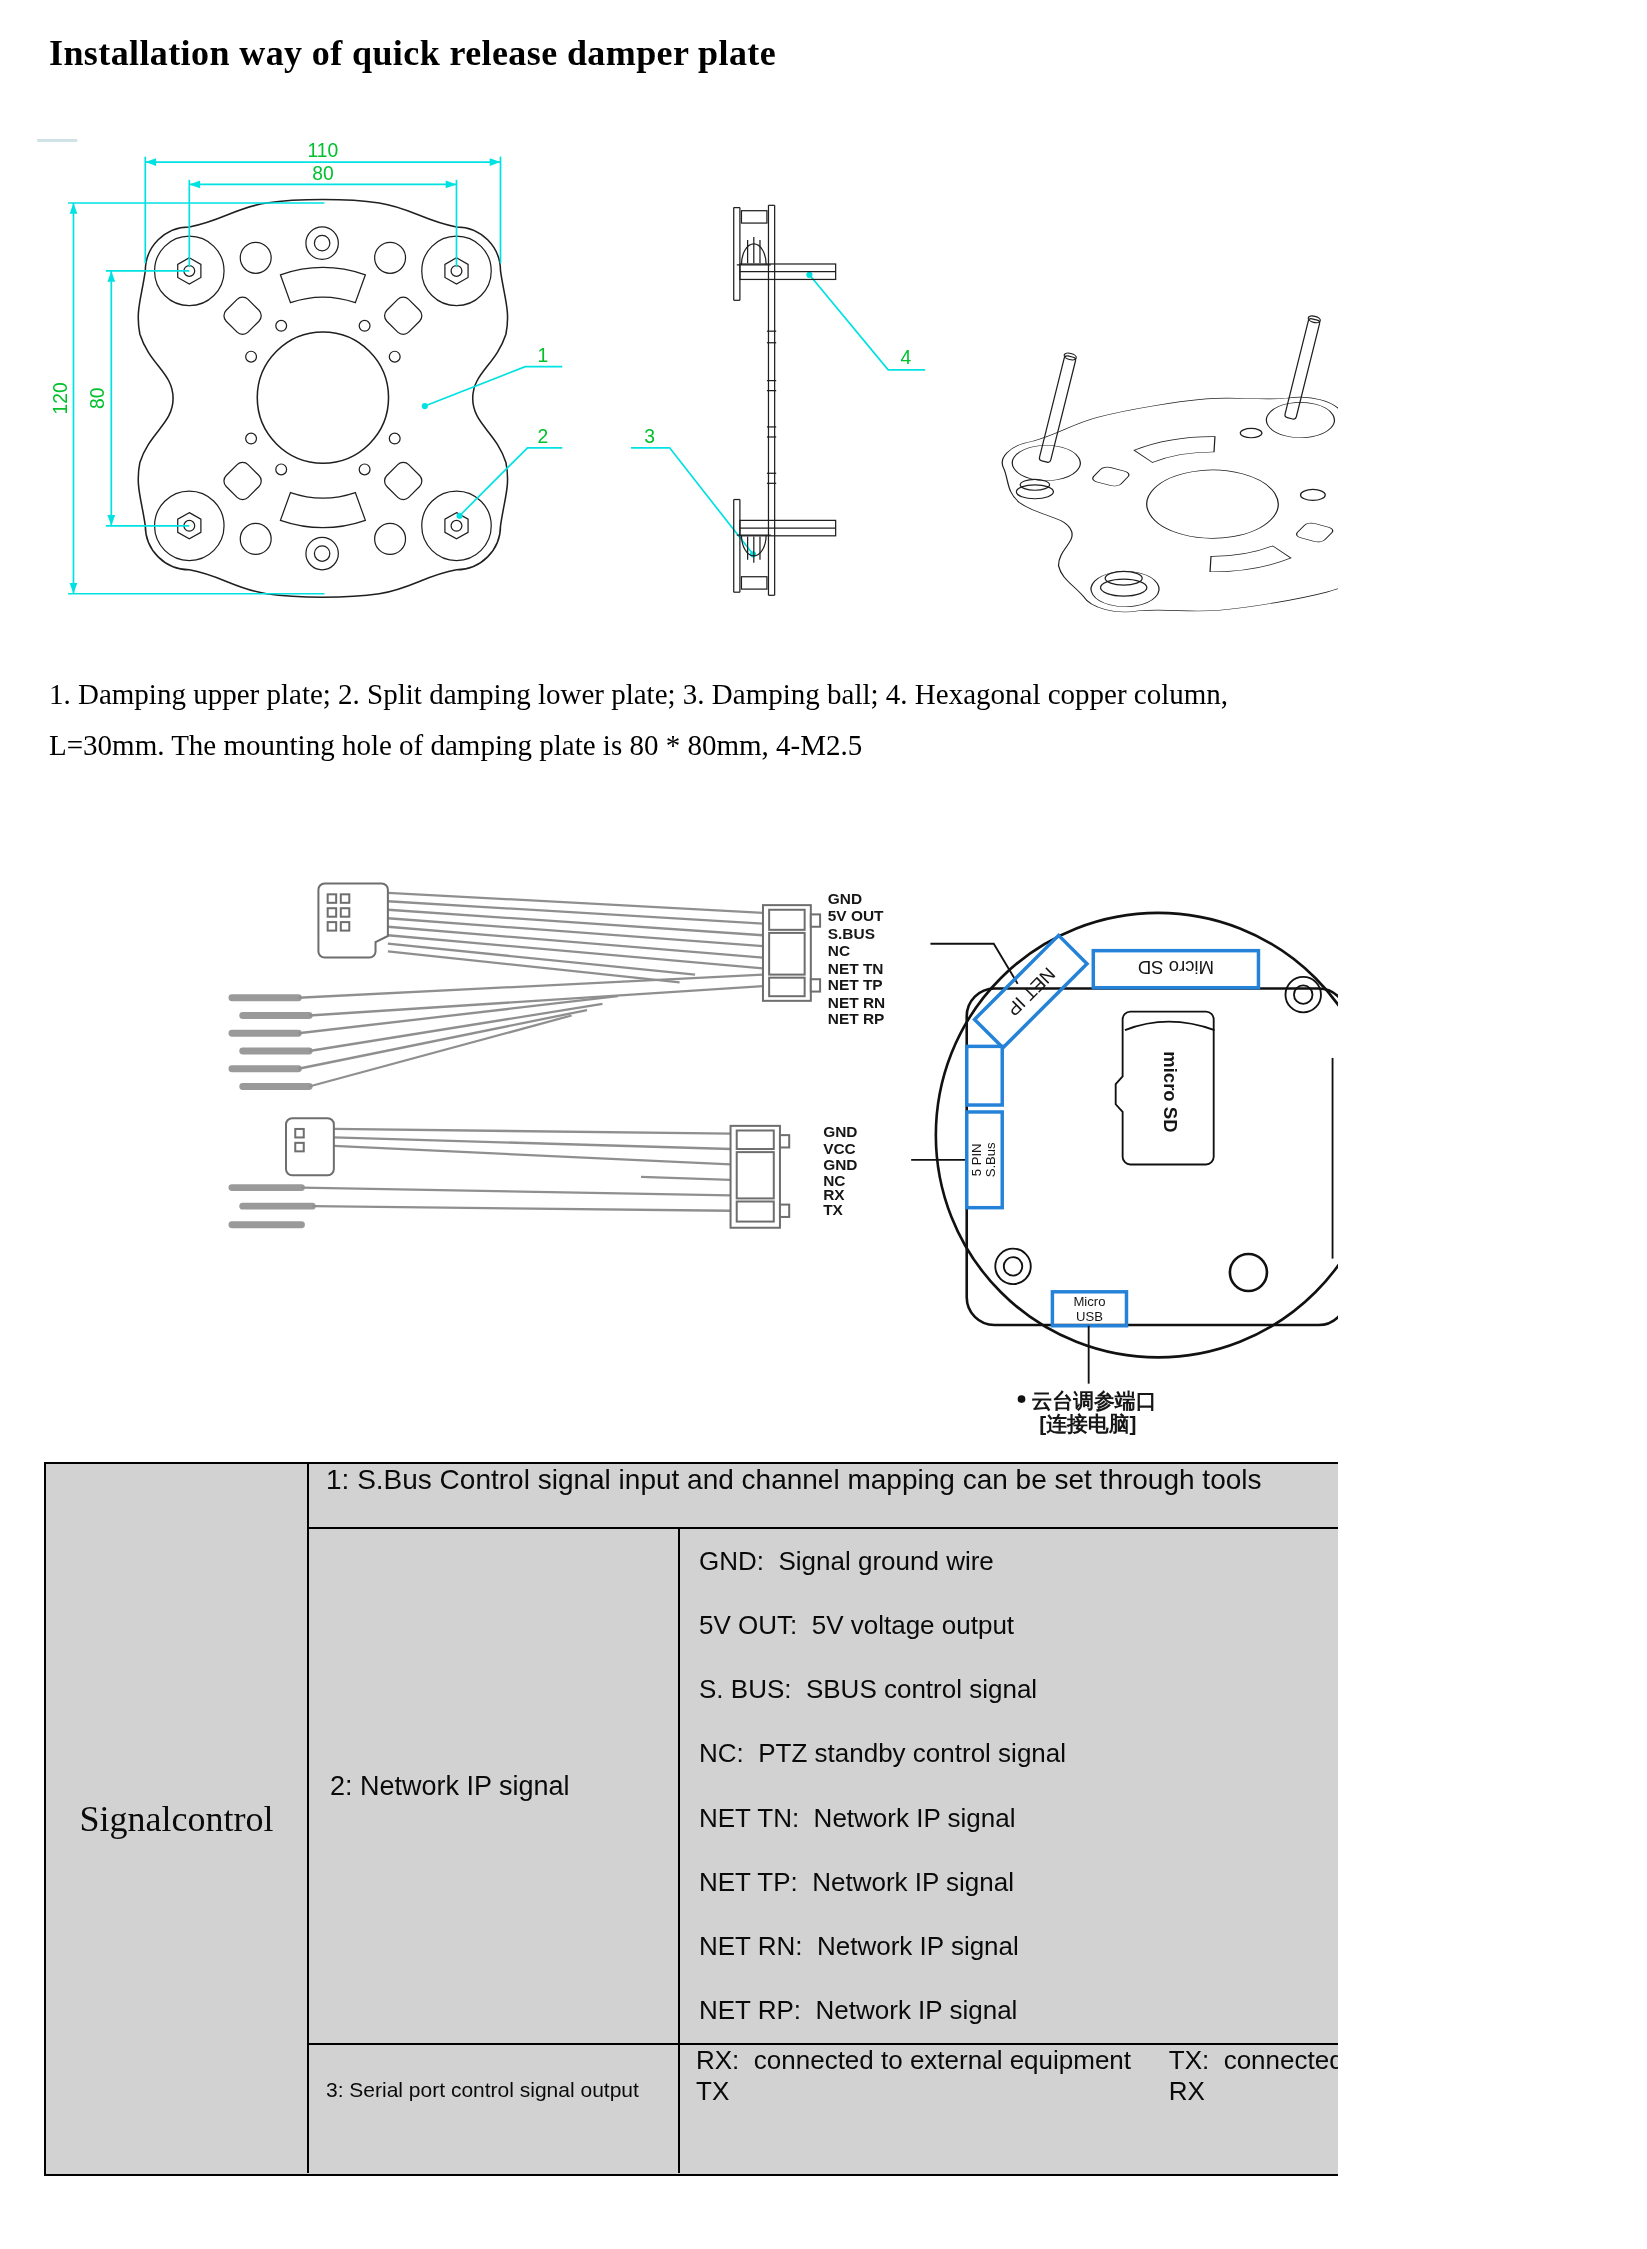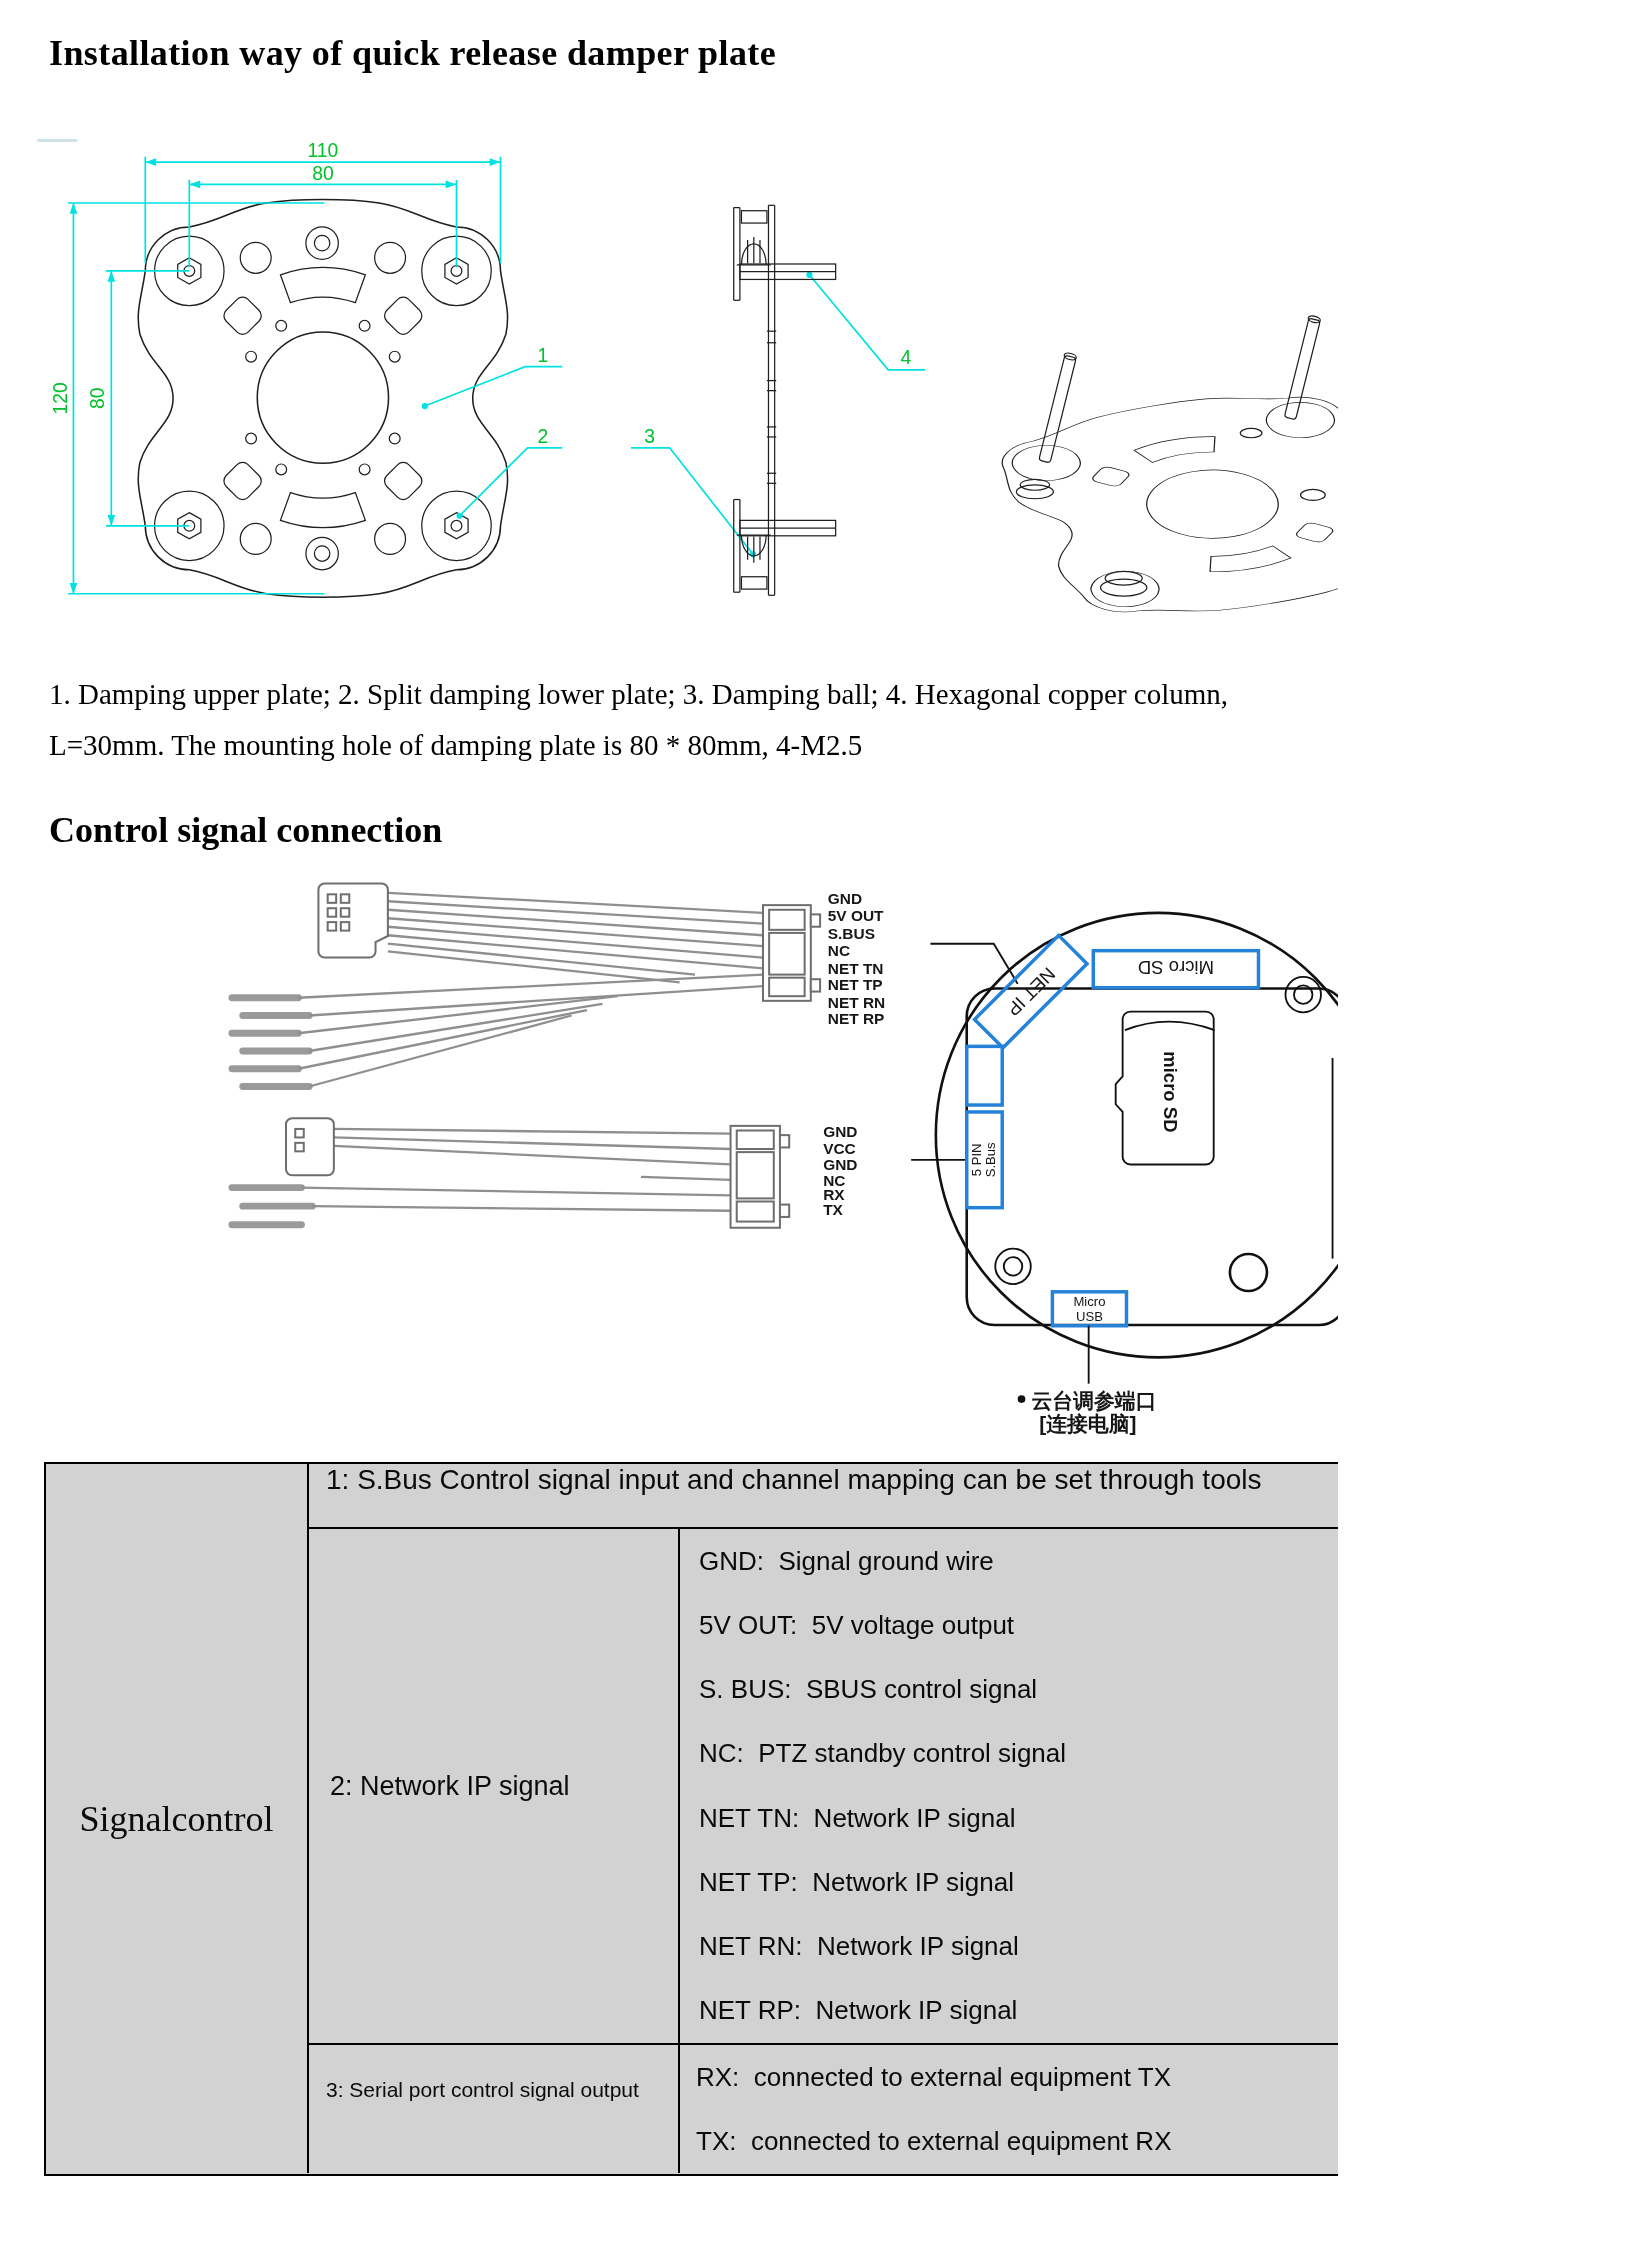--- a/index.html
+++ b/index.html
@@ -20,21 +20,21 @@
      font-family:"Liberation Serif", serif;font-size:36px;line-height:56px;text-align:right;}
   .c-r1{grid-column:2 / span 2;grid-row:1;border-bottom:2.3px solid #000;
      display:flex;padding-left:17px;font-size:28px;}
   .c-r2a{grid-column:2;grid-row:2;border-right:2.3px solid #000;border-bottom:2.3px solid #000;
      display:flex;align-items:center;padding-left:21px;font-size:27px;}
   .c-r2b{grid-column:3;grid-row:2;border-bottom:2.3px solid #000;
      display:flex;flex-direction:column;justify-content:space-around;padding-left:19px;white-space:pre-wrap;}
   .c-r3a{grid-column:2;grid-row:3;border-right:2.3px solid #000;
      padding:4.6px 15.4px 0 17px;font-size:21px;line-height:80px;text-align:justify;}
   .c-r3b{grid-column:3;grid-row:3;
-     display:flex;flex-direction:column;justify-content:space-around;padding-left:16px;white-space:pre-wrap;}
+     display:flex;flex-direction:row;justify-content:space-around;padding-left:16px;white-space:pre-wrap;}
   .thin  {stroke:#1f1f1f;stroke-width:2;fill:none;}
   .thin15{stroke:#1f1f1f;stroke-width:1.6;fill:none;}
   .cyan  {stroke:#00e2e2;stroke-width:2.2;fill:none;}
   .greenT{fill:#00c02c;font-family:"Liberation Sans",sans-serif;font-size:25px;}
   .gwire {stroke:#8f8f8f;stroke-width:3;fill:none;}
   .gcap  {stroke:#9a9a9a;stroke-width:9;stroke-linecap:round;fill:none;}
   .ghull {stroke:#6e6e6e;stroke-width:2.6;fill:#fff;}
   .pinlab{fill:#161616;font-family:"Liberation Sans",sans-serif;font-size:20px;font-weight:bold;}
   .bline {stroke:#111;stroke-width:3.4;fill:none;}
   .bline2{stroke:#111;stroke-width:2.4;fill:none;}
@@ -213,21 +213,20 @@
           <ellipse cx="1779" cy="703" rx="20" ry="7"></ellipse>
         <ellipse cx="1620" cy="560" rx="14" ry="6"></ellipse>
           <ellipse cx="1700" cy="640" rx="16" ry="7"></ellipse>
       </g>
     </g>
   </svg>
 
   <div class="caption"><span>1. Damping upper plate; 2. Split damping lower plate; 3. Damping ball; 4. Hexagonal copper column,</span>
 <span>L=30mm. The mounting hole of damping plate is 80 * 80mm, 4-M2.5</span></div>
 
-  <div class="h2">Control signal connection</div>
 
   <svg style="left:216px;top:865px" width="1344" height="602" viewBox="280 1120 1740 780">
 
     <g>
       <g class="gcap">
         <line x1="300" y1="1292" x2="386" y2="1292"></line>
           <line x1="314" y1="1315" x2="400" y2="1315"></line>
         <line x1="300" y1="1338" x2="386" y2="1338"></line>
           <line x1="314" y1="1361" x2="400" y2="1361"></line>
         <line x1="300" y1="1384" x2="386" y2="1384"></line>

